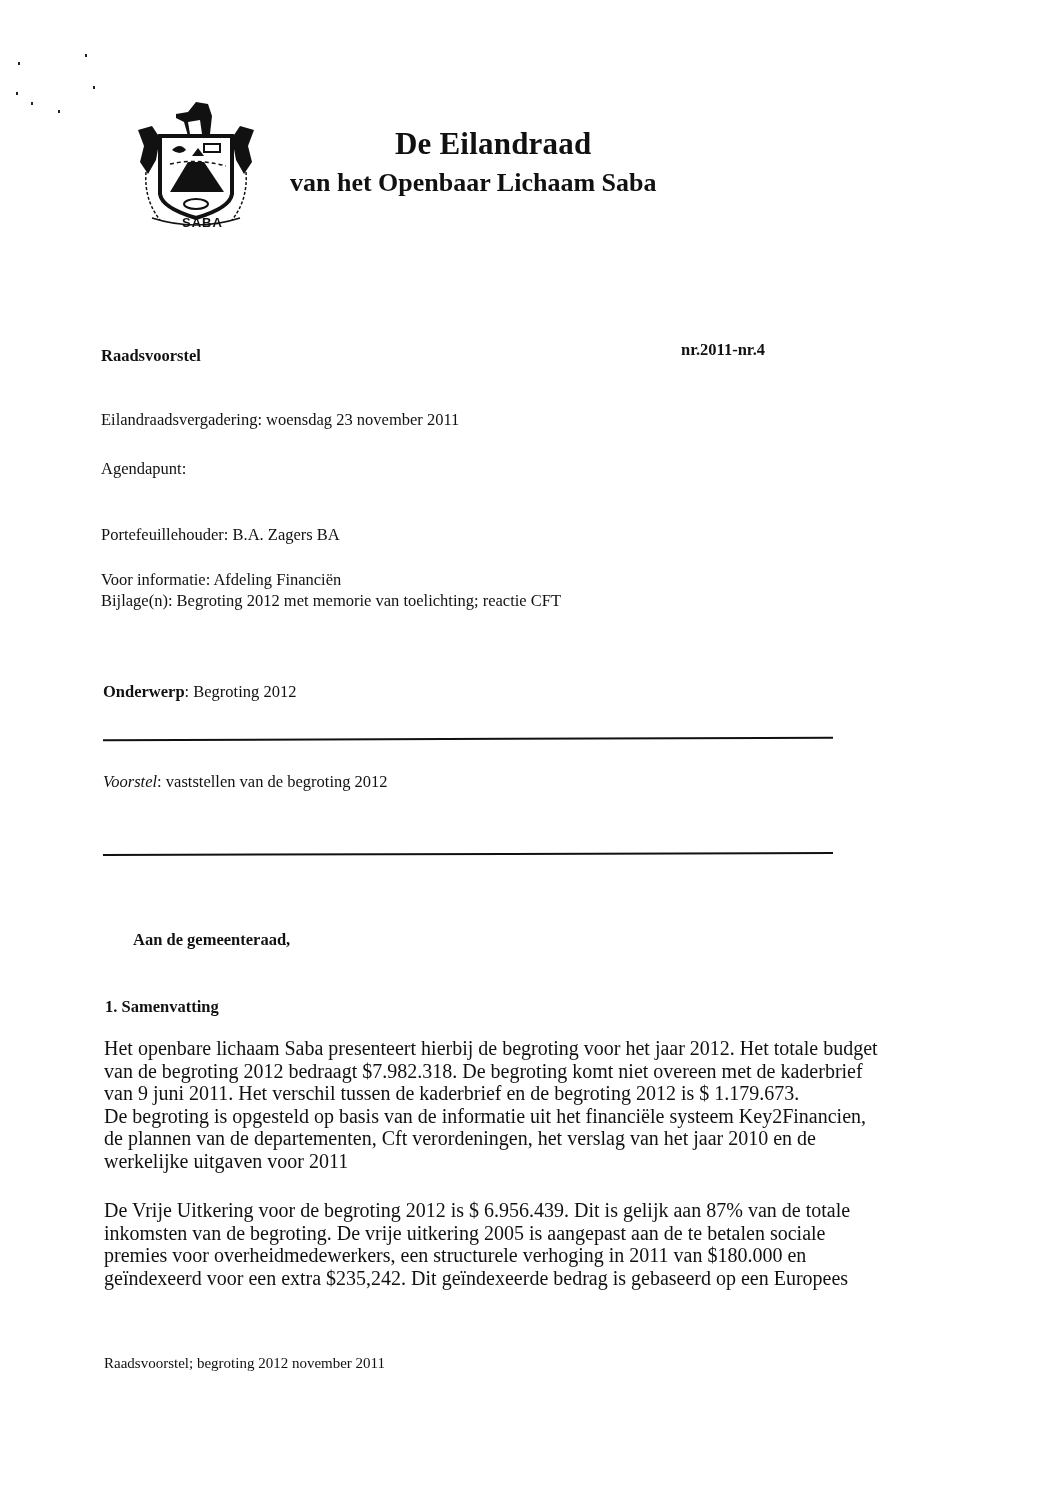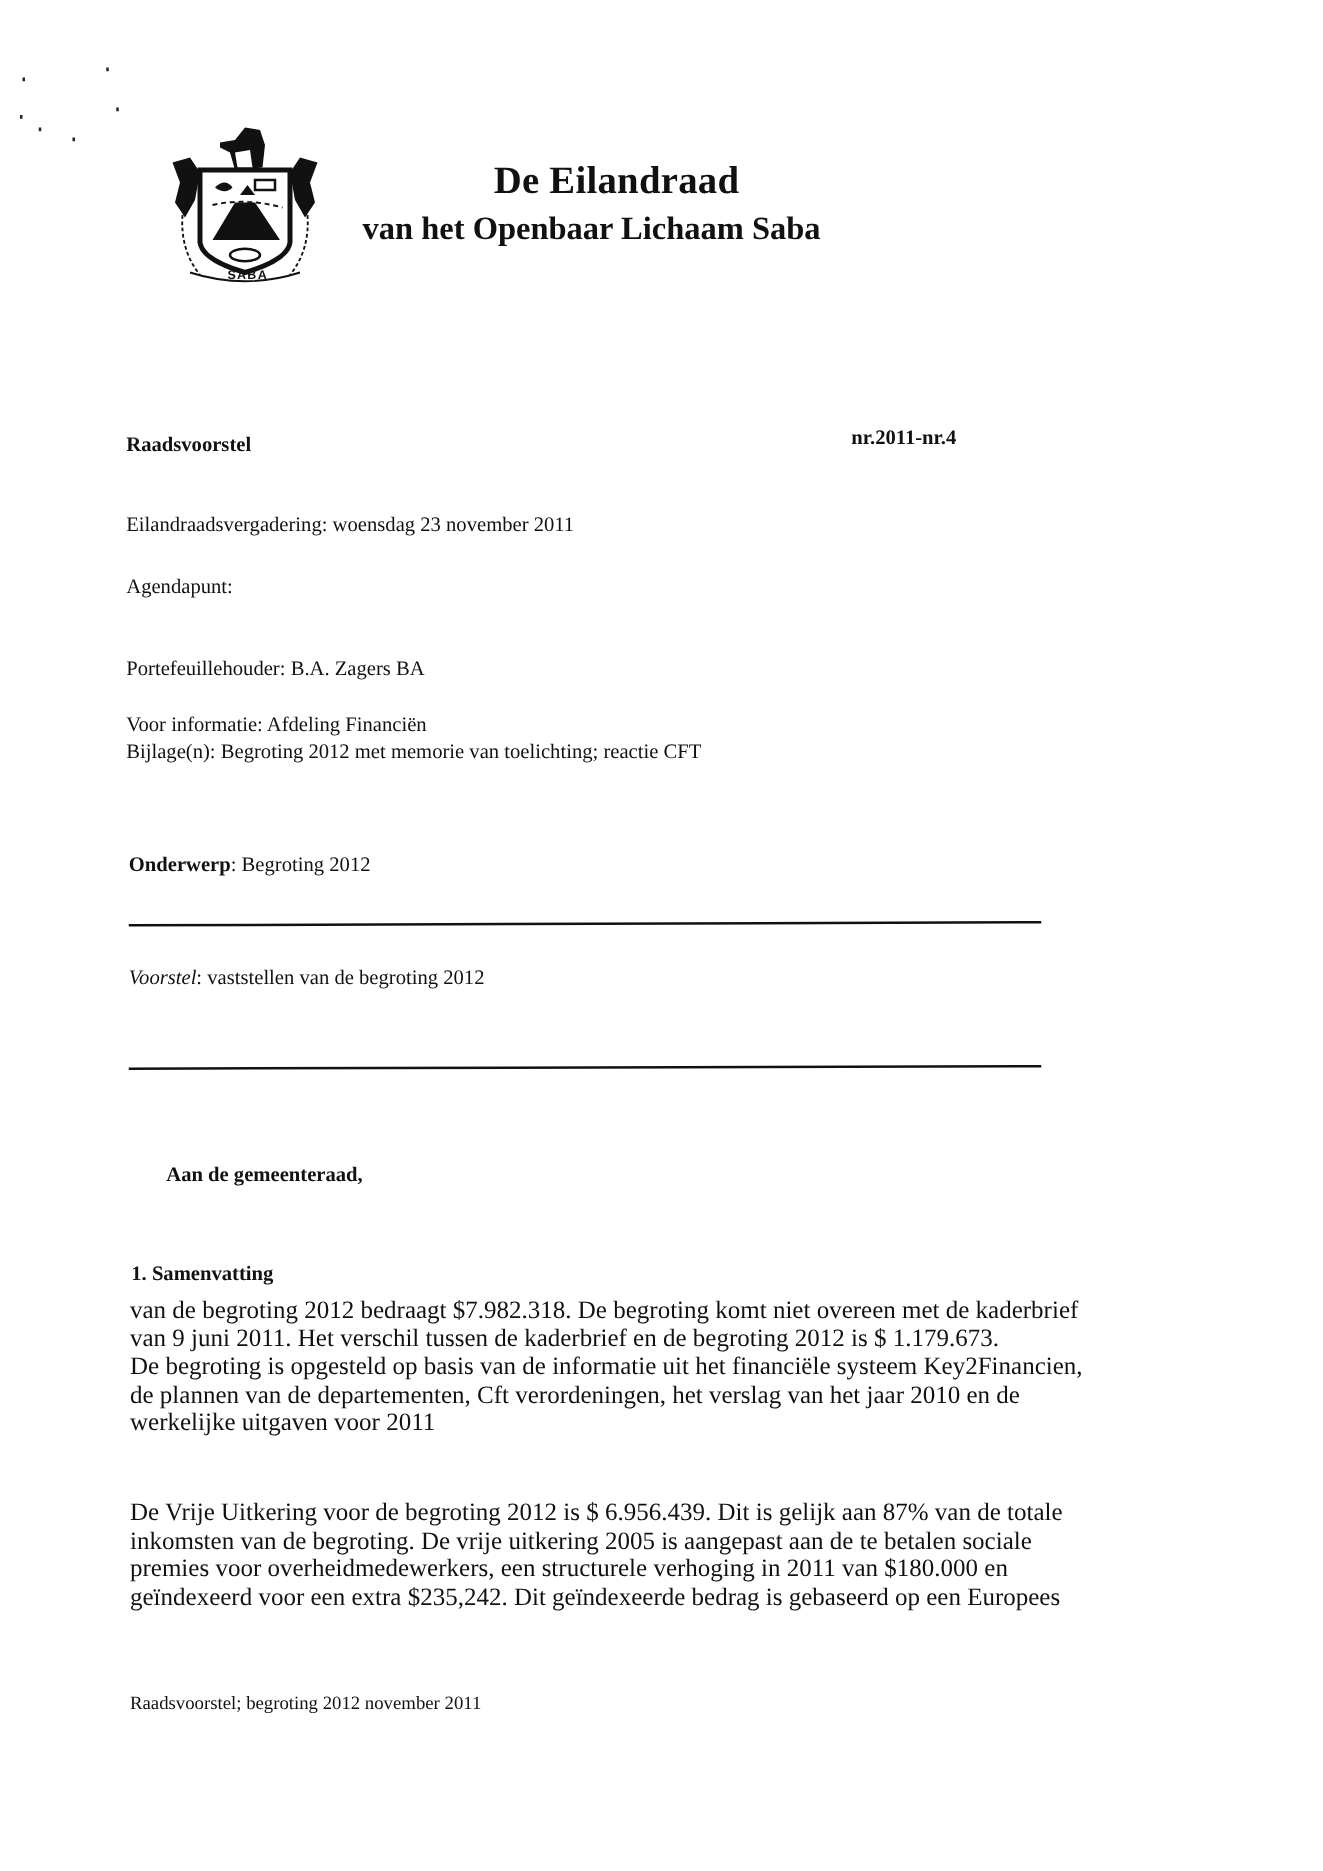--- a/index.html
+++ b/index.html
@@ -50,21 +50,21 @@
 
     <path d="M40,64 Q66,58 96,66" fill="none" stroke="#111" stroke-width="1.5" stroke-dasharray="4 3"></path>
 
     <ellipse cx="66" cy="104" rx="12" ry="5" fill="none" stroke="#111" stroke-width="2"></ellipse>
 
     <path d="M16,72 Q14,100 30,120" fill="none" stroke="#111" stroke-width="1.5" stroke-dasharray="3 2"></path>
     <path d="M116,72 Q118,100 102,120" fill="none" stroke="#111" stroke-width="1.5" stroke-dasharray="3 2"></path>
 
     <path d="M22,118 Q66,132 110,118" fill="none" stroke="#111" stroke-width="1.5"></path>
   </svg>
-  <span class="abs" style="left:52px;top:115px;font-family:'Liberation Sans',sans-serif;font-weight:bold;font-size:10px;letter-spacing:1px;">SABA</span>
+  <span class="abs" style="left:52px;top:115px;font-family:'Liberation Sans',sans-serif;font-weight:bold;font-size:13px;letter-spacing:1px;">SABA</span>
 </div>
 
 <div class="abs title1">De Eilandraad</div>
 <div class="abs title2">van het Openbaar Lichaam Saba</div>
 
 <div class="abs field bold" style="left:101px;top:346px;">Raadsvoorstel</div>
 <div class="abs field bold" style="left:681px;top:340px;">nr.2011-nr.4</div>
 
 <div class="abs field" style="left:101px;top:410px;text-align:right;">
   <span>Eilandraadsvergadering:</span>
@@ -93,23 +93,24 @@
 
 <div class="abs field" style="left:103px;top:682px;"><span class="bold">Onderwerp</span><span>: Begroting 2012</span></div>
 
 <div class="rule" style="left:103px;top:738px;width:730px;transform:rotate(-0.2deg);"></div>
 
 <div class="abs field" style="left:103px;top:772px;"><span style="font-style:italic;">Voorstel</span><span>: vaststellen van de begroting 2012</span></div>
 
 <div class="rule" style="left:103px;top:853px;width:730px;transform:rotate(-0.15deg);"></div>
 
 <div class="abs field bold" style="left:105px;top:930px;margin-left:28px;">Aan de gemeenteraad,</div>
-<div class="abs field bold" style="left:105px;top:997px;margin-top:12px;">1. Samenvatting</div>
+<div class="abs field bold" style="left:105px;top:997px;">1. Samenvatting</div>
 
 <div class="body-p" style="top:1037px;">
+  <div>Het openbare lichaam Saba presenteert hierbij de begroting voor het jaar 2012. Het totale budget</div>
   <div>van de begroting 2012 bedraagt $7.982.318. De begroting komt niet overeen met de kaderbrief</div>
   <div>van 9 juni 2011. Het verschil tussen de kaderbrief en de begroting 2012 is $ 1.179.673.</div>
   <div>De begroting is opgesteld op basis van de informatie uit het financiële systeem Key2Financien,</div>
   <div>de plannen van de departementen, Cft verordeningen, het verslag van het jaar 2010 en de</div>
   <div>werkelijke uitgaven voor 2011</div>
 </div>
 
 <div class="body-p" style="top:1199px;">
   <div>De Vrije Uitkering voor de begroting 2012 is $ 6.956.439. Dit is gelijk aan 87% van de totale</div>
   <div>inkomsten van de begroting. De vrije uitkering 2005 is aangepast aan de te betalen sociale</div>

